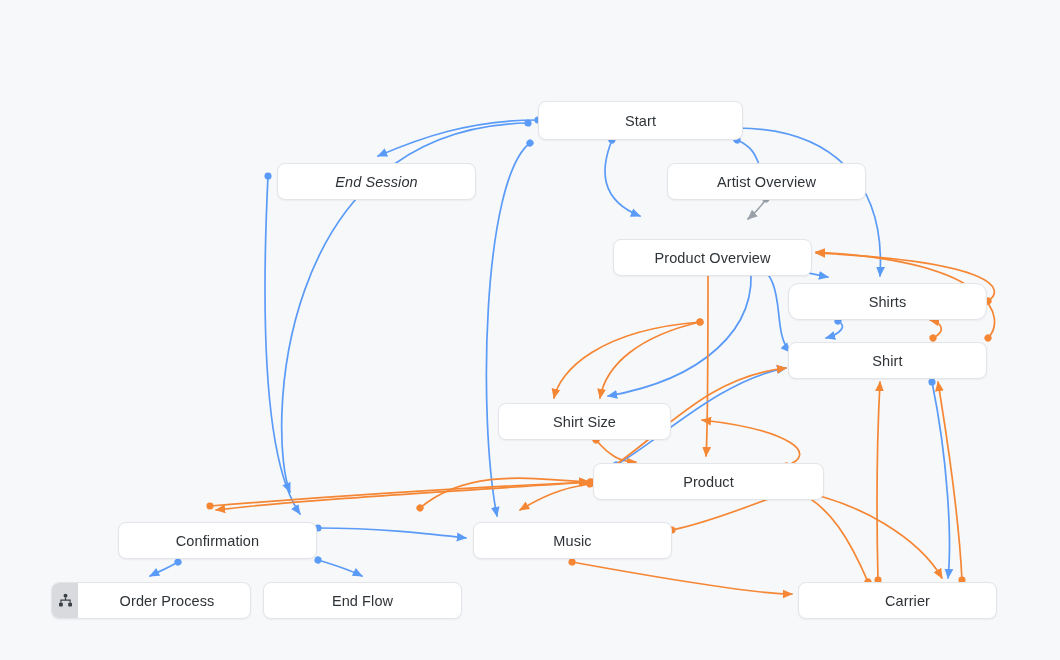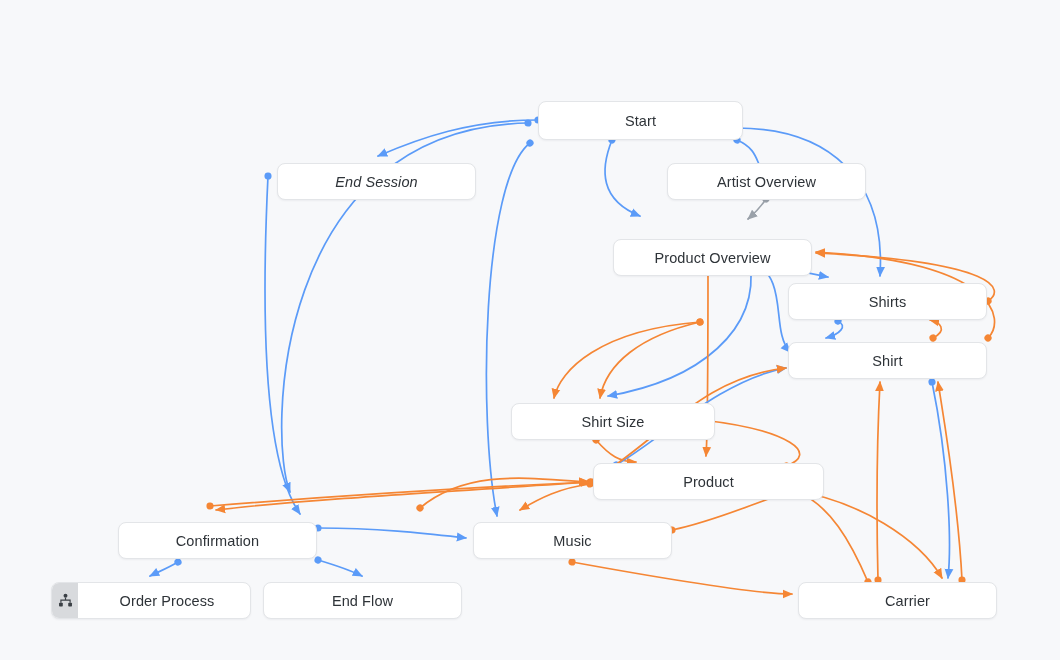--- a/index.html
+++ b/index.html
@@ -124,27 +124,27 @@
       </div>
       <div class="node" style="left: 277px; top: 163px; width: 199px; height: 37px; font-style: italic;">
         <div class="label">End Session</div>
       </div>
       <div class="node" style="left: 667px; top: 163px; width: 199px; height: 37px;">
         <div class="label">Artist Overview</div>
       </div>
       <div class="node" style="left: 613px; top: 223px; width: 199px; height: 37px; margin-top: 16px;">
         <div class="label">Product Overview</div>
       </div>
-      <div class="node" style="left: 788px; top: 283px; width: 199px; height: 37px;">
+      <div class="node" style="left: 788px; top: 283px; width: 199px; height: 37px; border-radius: 11px;">
         <div class="label">Shirts</div>
       </div>
       <div class="node" style="left: 788px; top: 342px; width: 199px; height: 37px;">
         <div class="label">Shirt</div>
       </div>
-      <div class="node" style="left: 511px; top: 403px; width: 204px; height: 37px;">
+      <div class="node" style="left: 498px; top: 403px; width: 173px; height: 37px;">
         <div class="label">Shirt Size</div>
       </div>
       <div class="node" style="left: 593px; top: 463px; width: 231px; height: 37px;">
         <div class="label">Product</div>
       </div>
       <div class="node" style="left: 473px; top: 522px; width: 199px; height: 37px;">
         <div class="label">Music</div>
       </div>
       <div class="node" style="left: 118px; top: 522px; width: 199px; height: 37px;">
         <div class="label">Confirmation</div>

